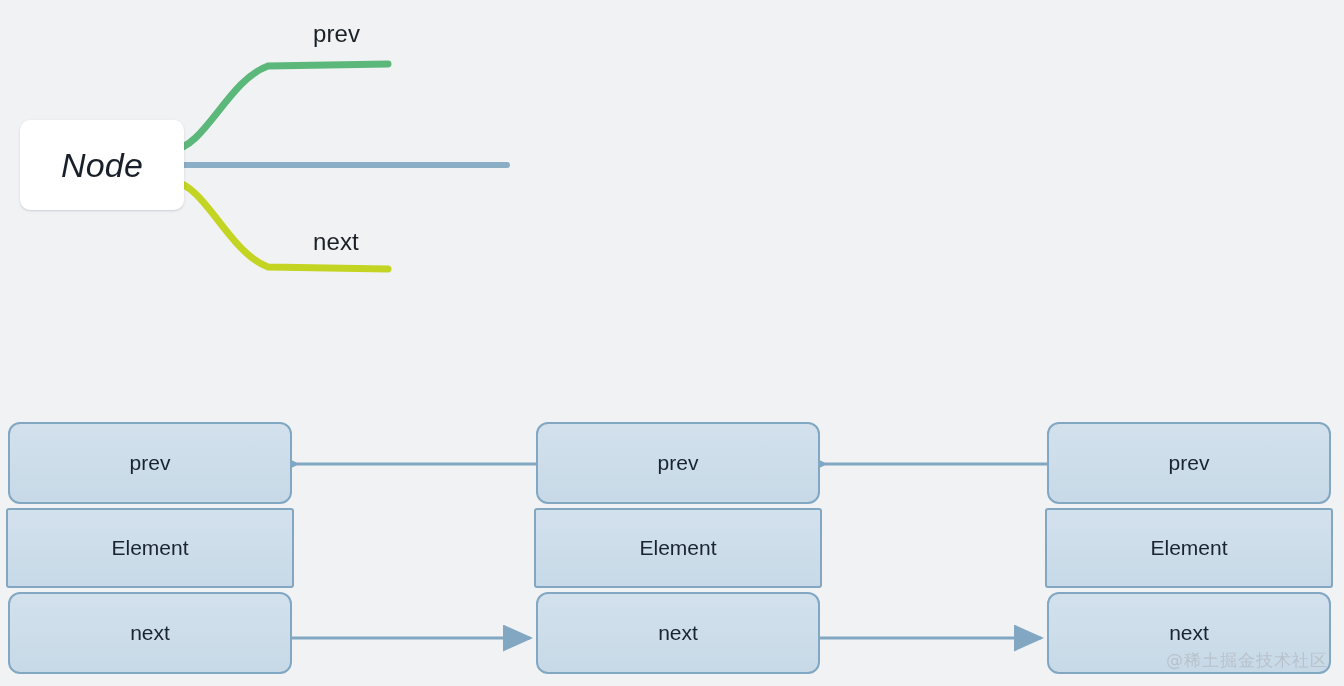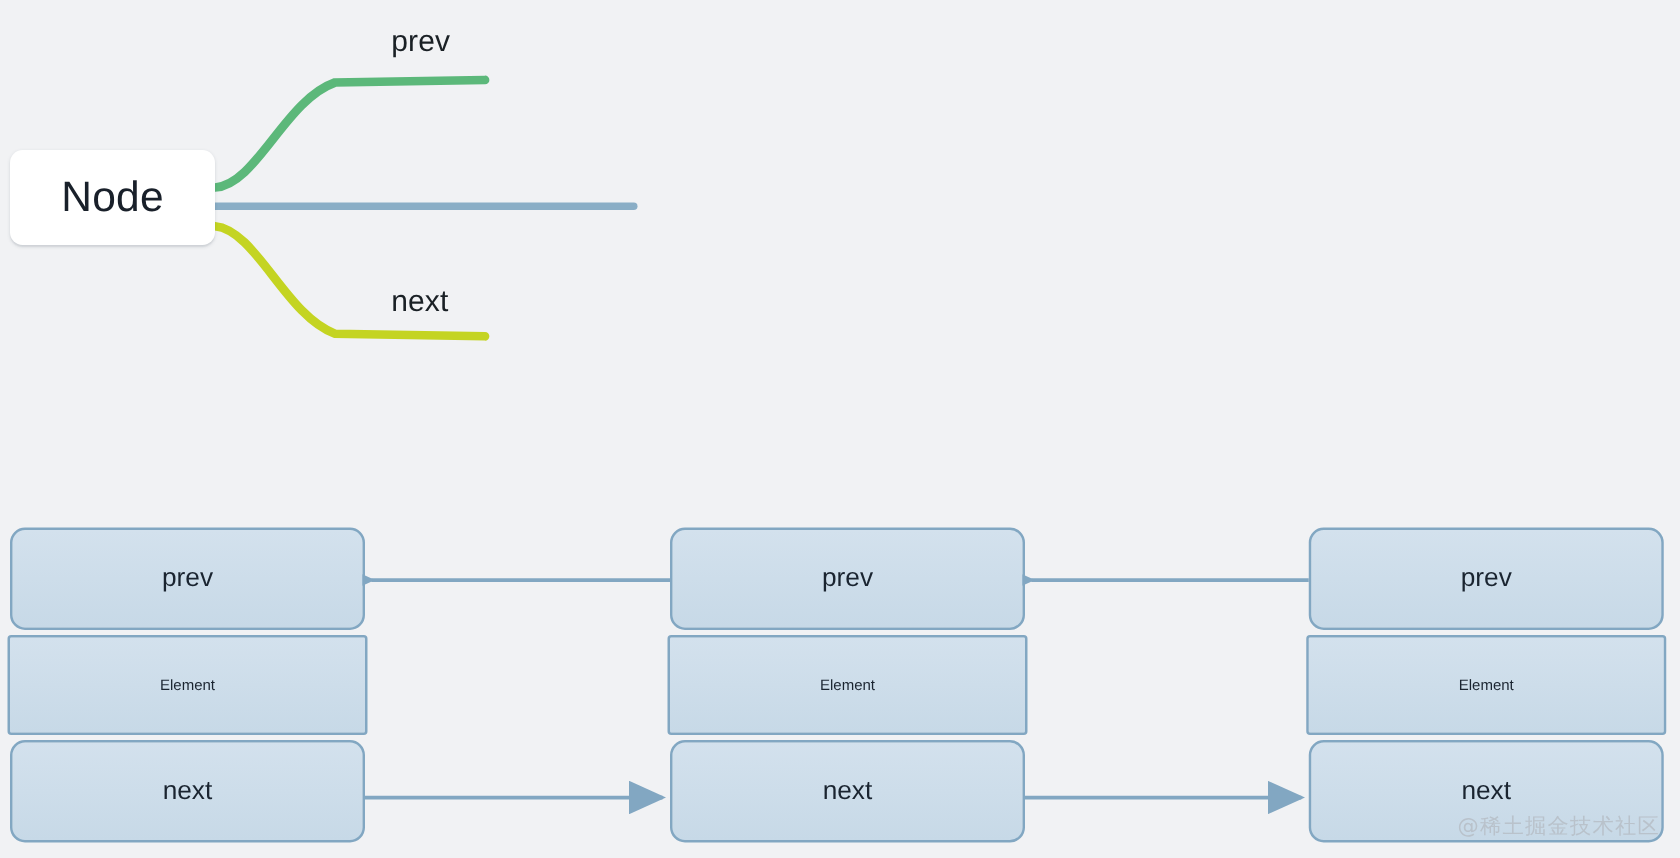--- a/index.html
+++ b/index.html
@@ -24,30 +24,31 @@
     width: 1344px;
     height: 400px;
   }
   #mindmap-svg {
     position: absolute;
     left: 0;
     top: 0;
   }
   .root-node-box {
     position: absolute;
-    left: 8px;
+    left: 20px;
     top: 120px;
     width: 164px;
-    height: 76px;
+    height: 90px;
     background: #ffffff;
     border-radius: 10px;
     box-shadow: 0 1px 3px rgba(40,55,70,0.13), 0 1px 1px rgba(40,55,70,0.06);
     display: flex;
     align-items: center;
     justify-content: center;
+    font-style: italic;
   }
   .root-node-label {
     font-size: 34px;
     letter-spacing: 0.2px;
     color: #19202a;
   }
   .branch-label {
     position: absolute;
     font-size: 24px;
     color: #1a2025;
@@ -96,21 +97,21 @@
     height: 82px;
     border-radius: 12px;
   }
   .node-cell.cell-element {
     height: 80px;
     border-radius: 3px;
     margin-top: 4px;
     margin-left: -2px;
     margin-right: -2px;
     width: 288px;
-    font-size: 12px;
+    font-size: 21px;
   }
   .node-cell.cell-next {
     height: 82px;
     border-radius: 12px;
     margin-top: 4px;
   }
 
   
   #watermark {
     position: absolute;

